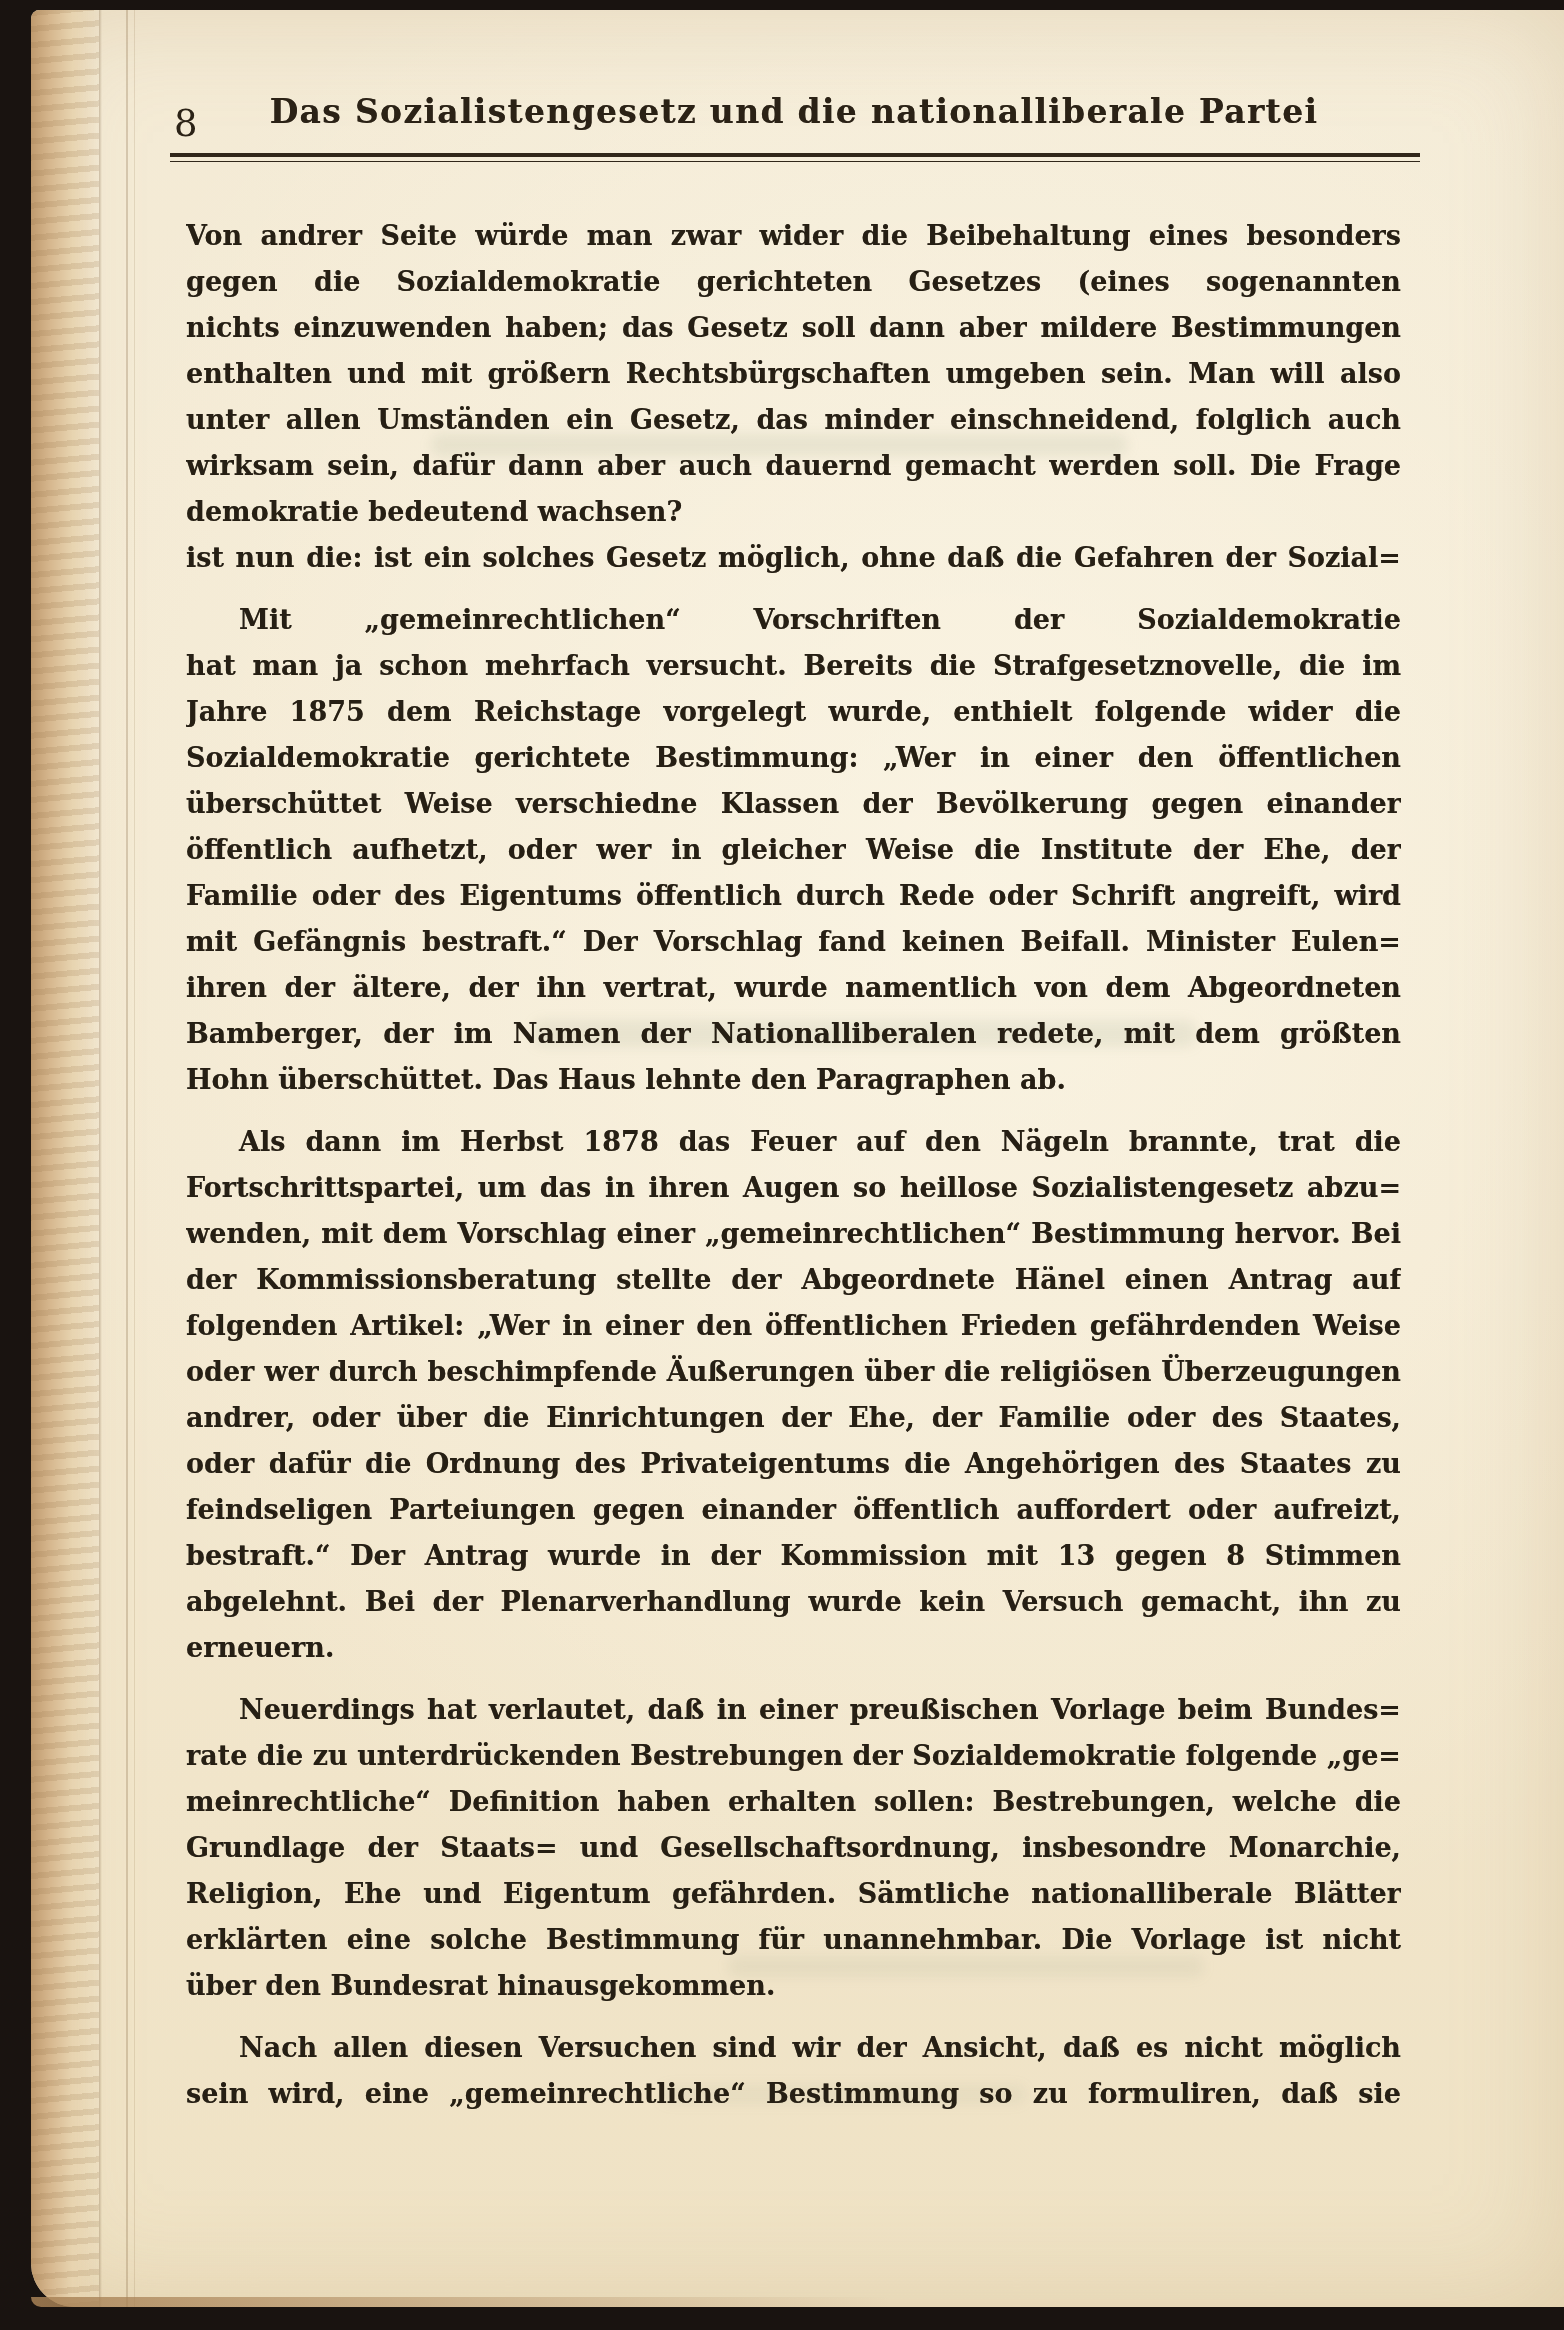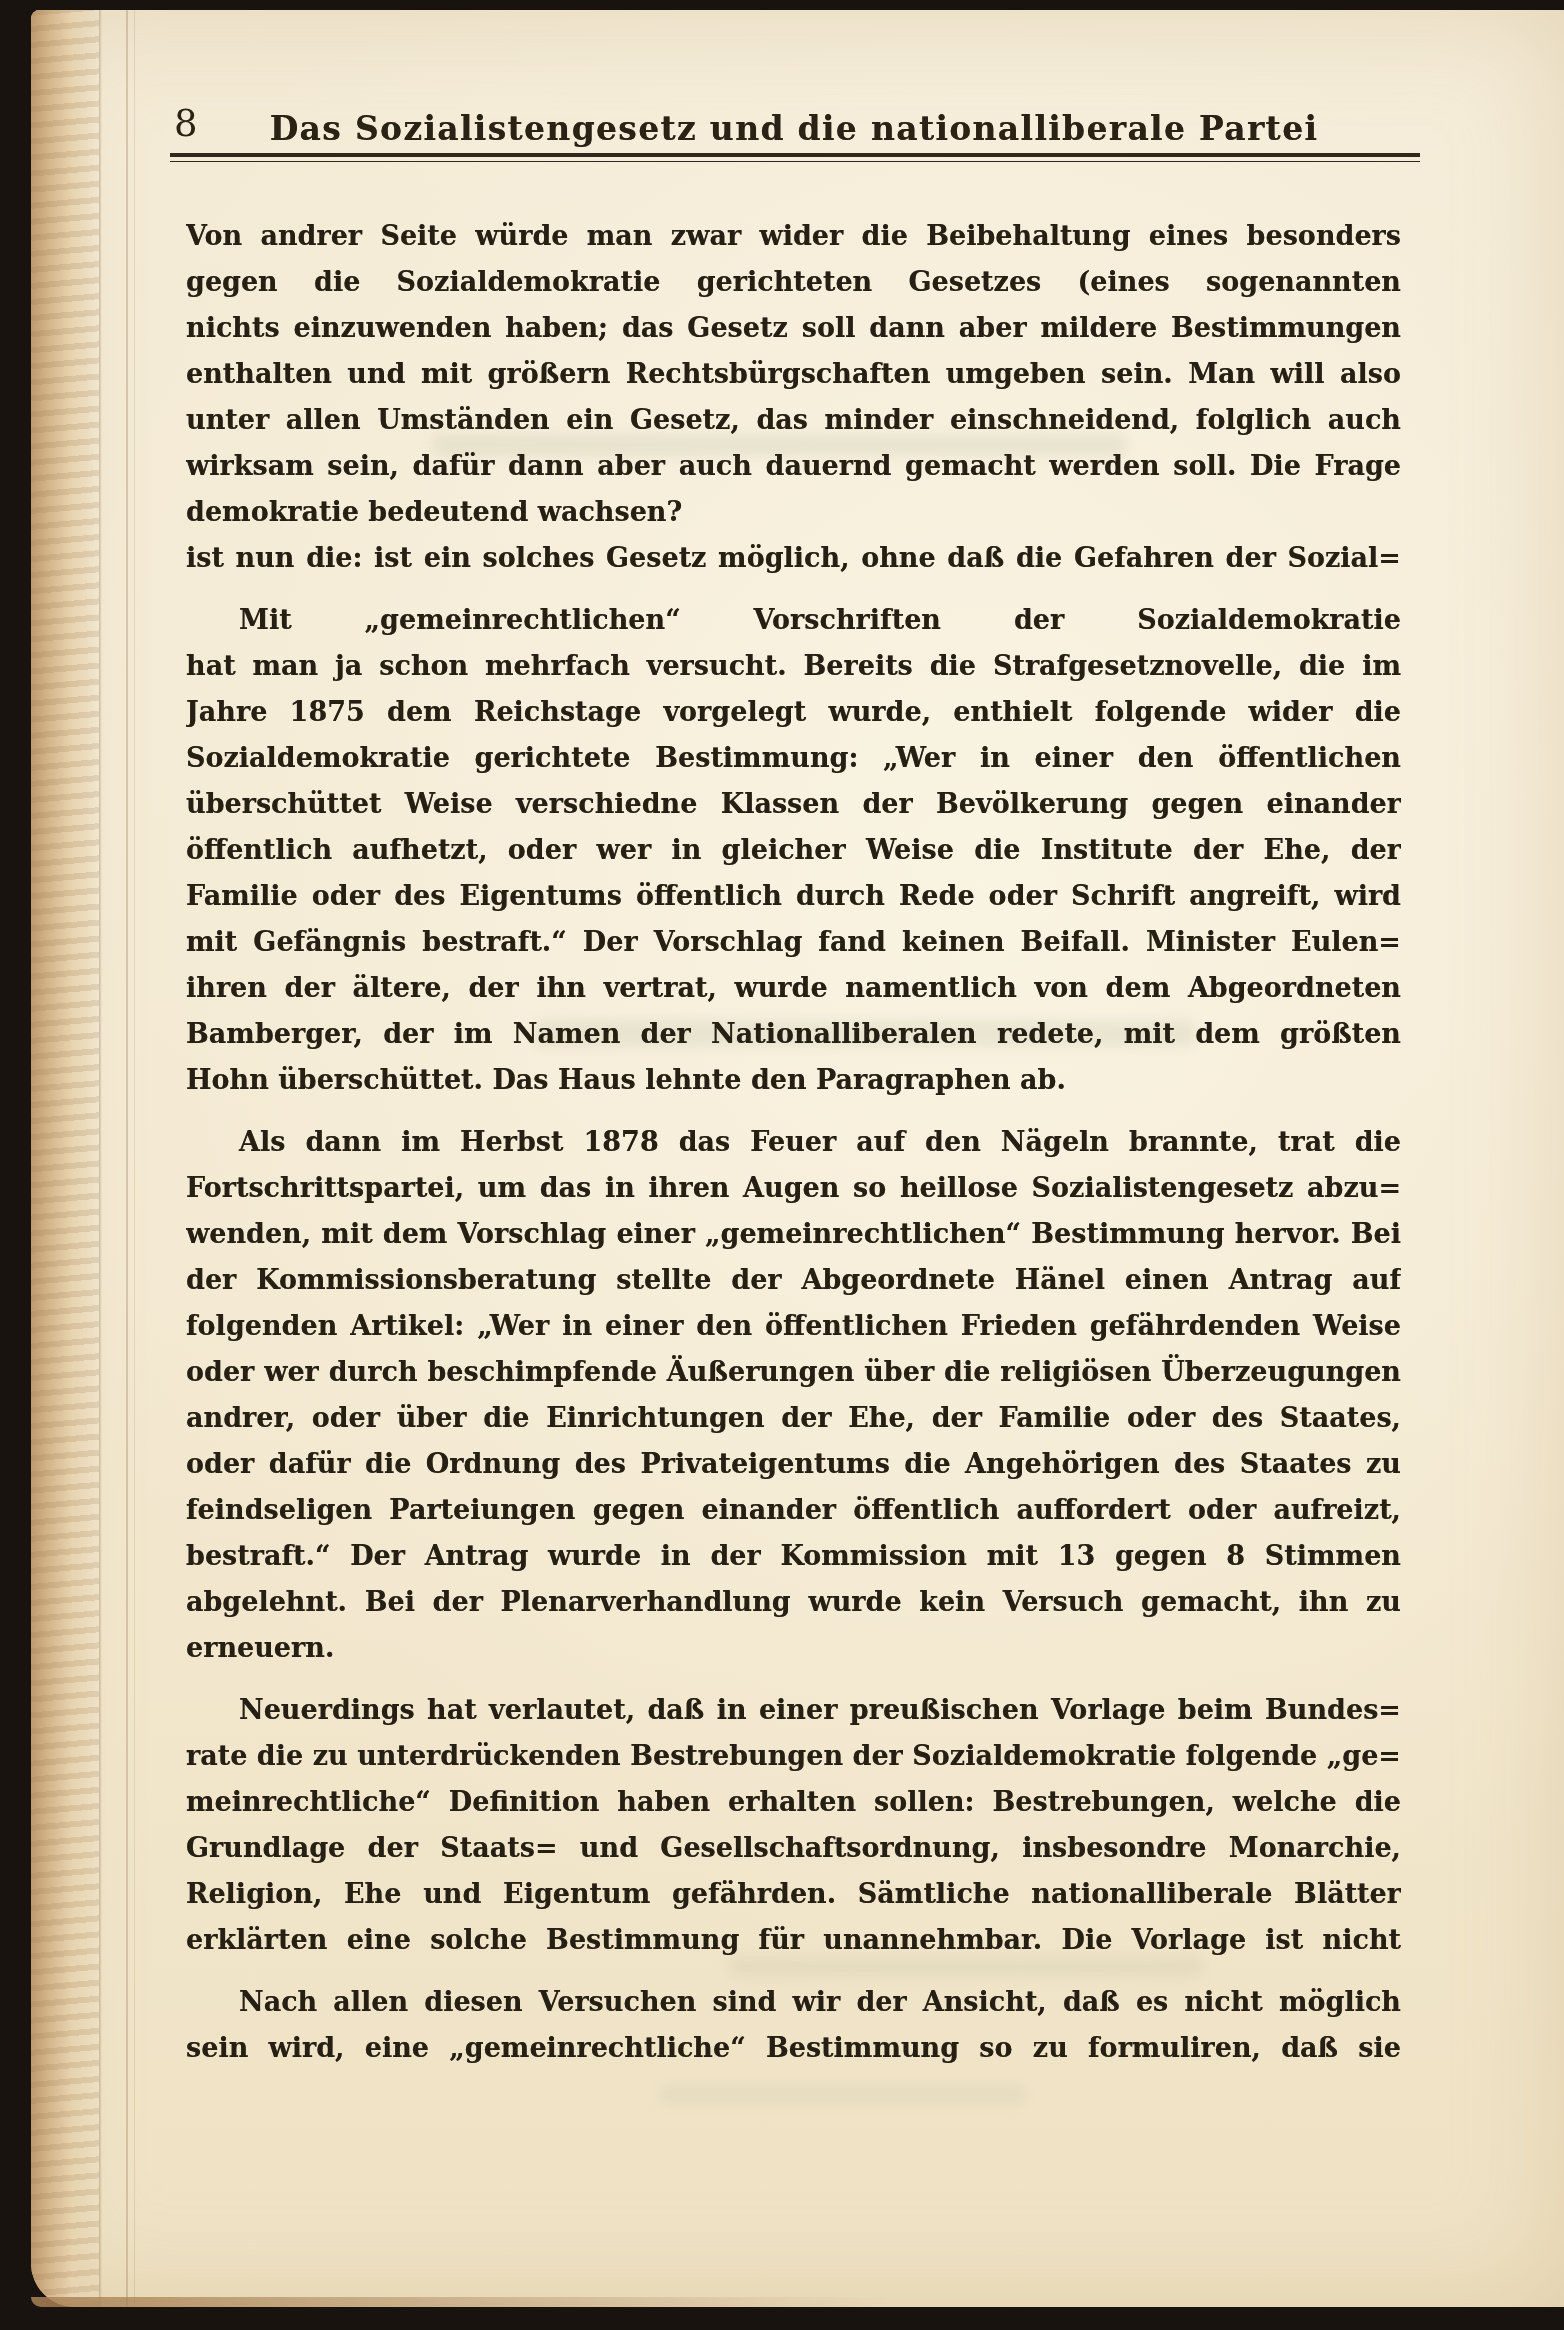--- a/index.html
+++ b/index.html
@@ -40,21 +40,21 @@
     position:absolute; left:0; bottom:0; width:56%; height:10.2px;
     border-bottom-left-radius:44px;
     background:linear-gradient(90deg, rgba(168,130,86,0.85), rgba(168,130,86,0));
   }
   
   .pagenum {
     position:absolute; left:143px; top:92px;
     font-size:37px; color:#2b2216;
   }
   .running-title {
-    position:absolute; left:139px; top:99px; width:1248px;
+    position:absolute; left:139px; top:82px; width:1248px;
     text-align:center; font-size:33px; font-weight:bold;
     letter-spacing:1.3px; color:#2b2216;
     text-shadow:0 0 0.5px rgba(43,34,22,0.6);
   }
   .header-rule {
     position:absolute; left:139px; top:143px; width:1250px; height:0;
     border-top:4.3px solid #31271a;
   }
   .header-rule::after {
     content:""; display:block; margin-top:3.4px; height:1.7px; background:#31271a;
@@ -139,20 +139,21 @@
         <div class="line">abgelehnt. Bei der Plenarverhandlung wurde kein Versuch gemacht, ihn zu</div>
         <div class="line last">erneuern.</div>
       </div>
       <div class="para indent">
         <div class="line">Neuerdings hat verlautet, daß in einer preußischen Vorlage beim Bundes=</div>
         <div class="line">rate die zu unterdrückenden Bestrebungen der Sozialdemokratie folgende „ge=</div>
         <div class="line">meinrechtliche“ Definition haben erhalten sollen: Bestrebungen, welche die</div>
         <div class="line">Grundlage der Staats= und Gesellschaftsordnung, insbesondre Monarchie,</div>
         <div class="line">Religion, Ehe und Eigentum gefährden. Sämtliche nationalliberale Blätter</div>
         <div class="line">erklärten eine solche Bestimmung für unannehmbar. Die Vorlage ist nicht</div>
+        <div class="line last">über den Bundesrat hinausgekommen.</div>
       </div>
       <div class="para indent justify-last">
         <div class="line">Nach allen diesen Versuchen sind wir der Ansicht, daß es nicht möglich</div>
         <div class="line last">sein wird, eine „gemeinrechtliche“ Bestimmung so zu formuliren, daß sie einer=</div>
       </div>
     </main>
 
   <div class="bottom-stack"></div>
 </div>
 

